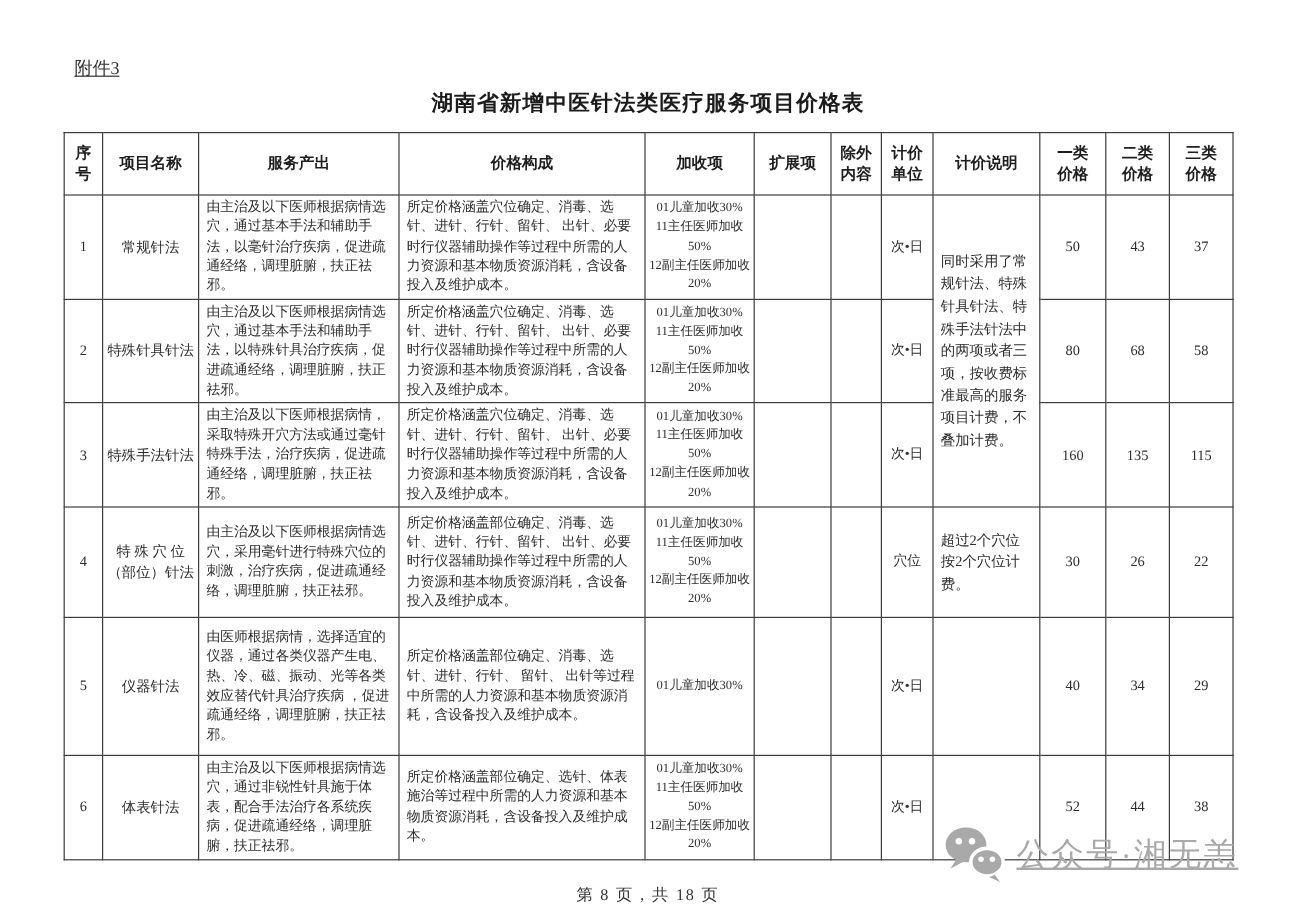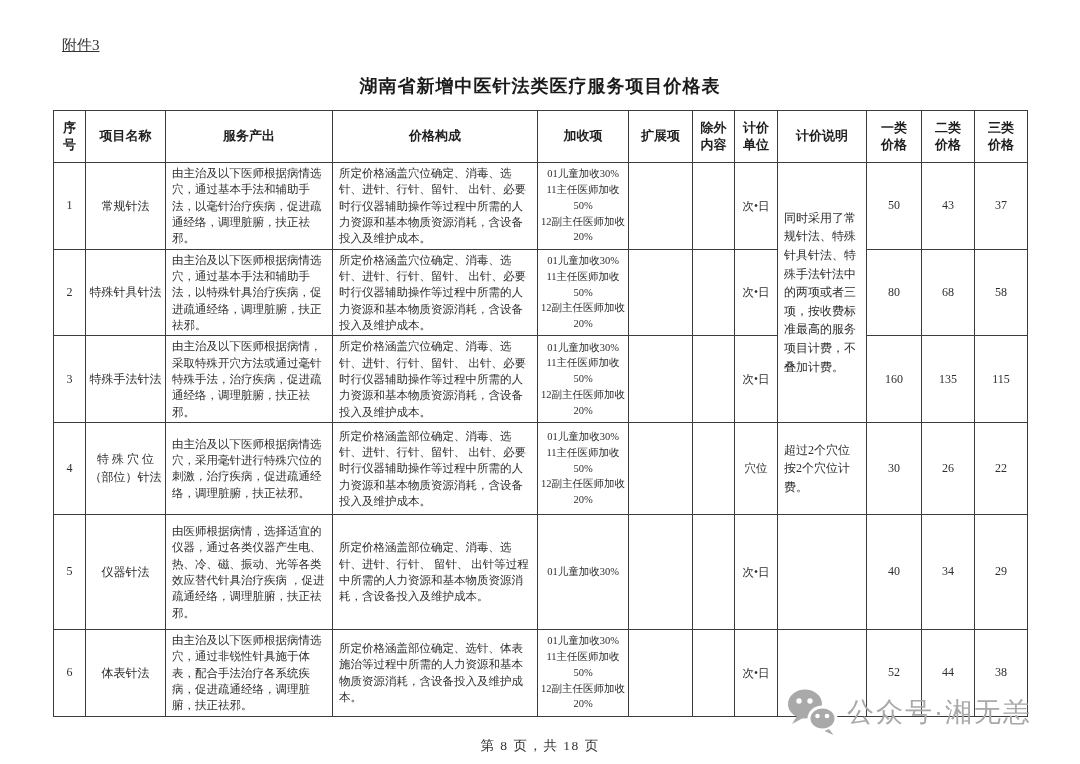--- a/index.html
+++ b/index.html
@@ -1,20 +1,20 @@
 <!DOCTYPE html>
 <html><head>
 <meta charset="utf-8">
 <style>
   html,body{margin:0;padding:0;background:#ffffff;}
   .page{
     position:relative;width:1080px;height:764px;background:#ffffff;overflow:hidden;
     font-family:"Liberation Serif","DejaVu Serif",serif;color:#2e2e2e;
   }
-  .attachment{position:absolute;left:62px;top:36px;font-size:15px;color:#333;text-decoration:underline;}
+  .attachment{position:absolute;left:62px;top:48px;font-size:15px;color:#333;text-decoration:underline;}
   .title{
     position:absolute;left:0;top:74px;width:100%;text-align:center;
     font-size:18px;font-weight:bold;color:#1b1b1b;letter-spacing:1px;
   }
   table.price-table{
     position:absolute;left:53px;top:110px;width:974px;
     border-collapse:collapse;table-layout:fixed;
   }
   .price-table th,.price-table td{
     border:1px solid #3c3c3c;vertical-align:middle;overflow:hidden;
@@ -39,21 +39,21 @@
   tr.r6{height:85px;}
   .page-num{
     position:absolute;left:0;top:737px;width:100%;text-align:center;
     font-size:13.5px;letter-spacing:1.5px;color:#333;
   }
   .watermark{
     position:absolute;left:786px;top:688px;display:flex;align-items:center;gap:9px;
   }
   .wm-text{
     font-family:"Liberation Sans","DejaVu Sans",sans-serif;
-    font-size:27px;color:#a9a9a9;letter-spacing:2px;white-space:nowrap;
+    font-size:27px;color:#a9a9a9;letter-spacing:2px;white-space:nowrap;text-decoration:underline;
   }
 </style>
 </head>
 <body>
 
 <div class="page">
 
   <div class="attachment">附件3</div>
 
   <div class="title">湖南省新增中医针法类医疗服务项目价格表</div>

